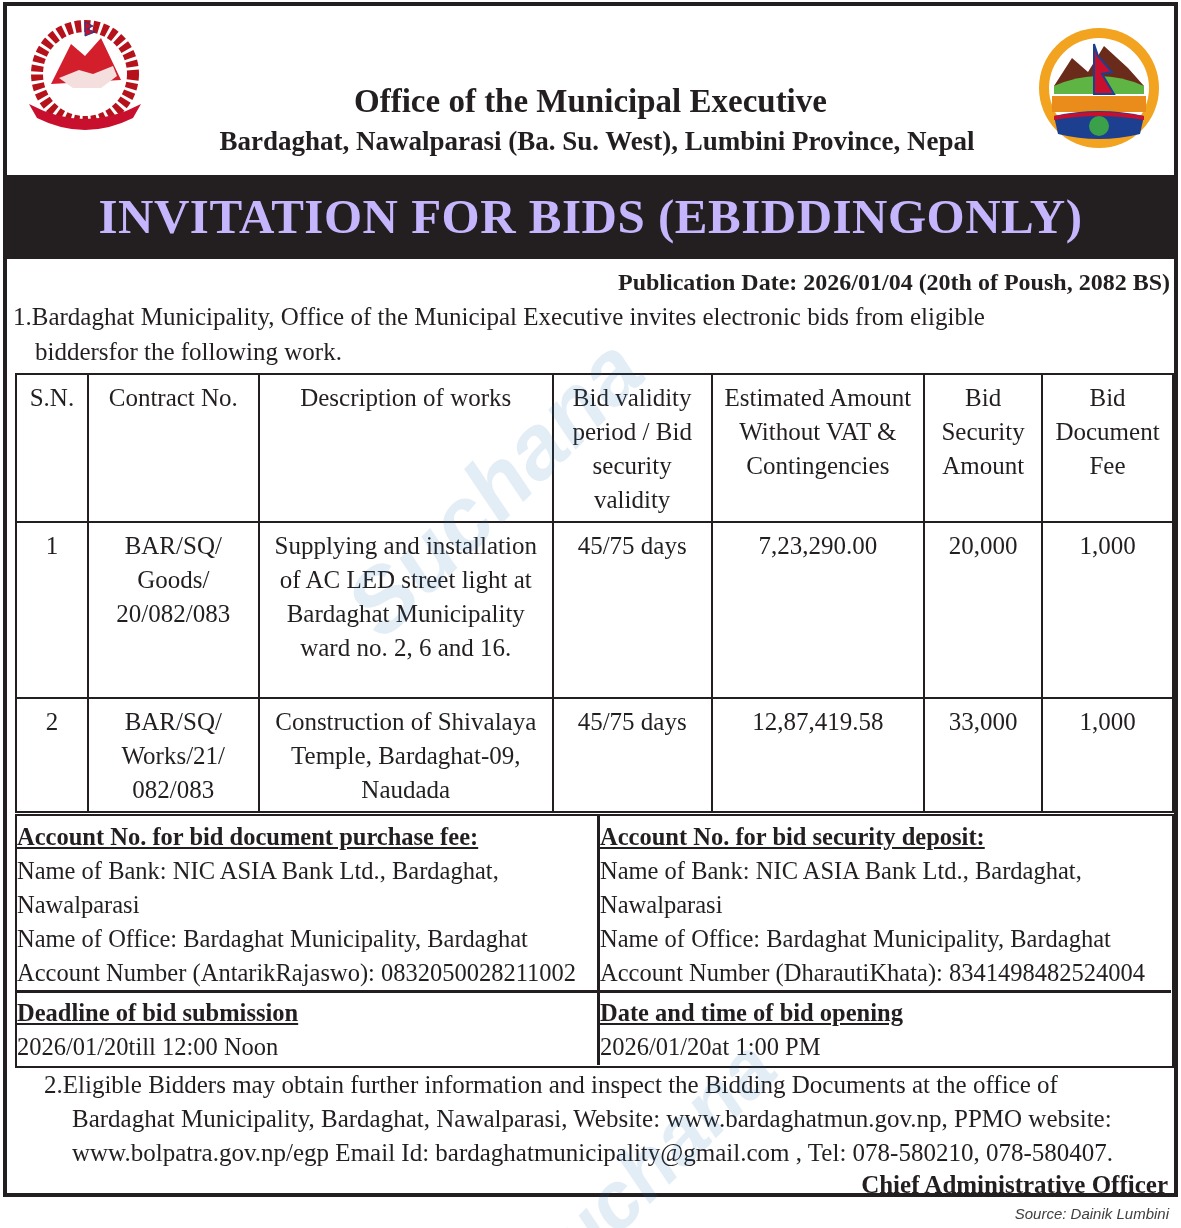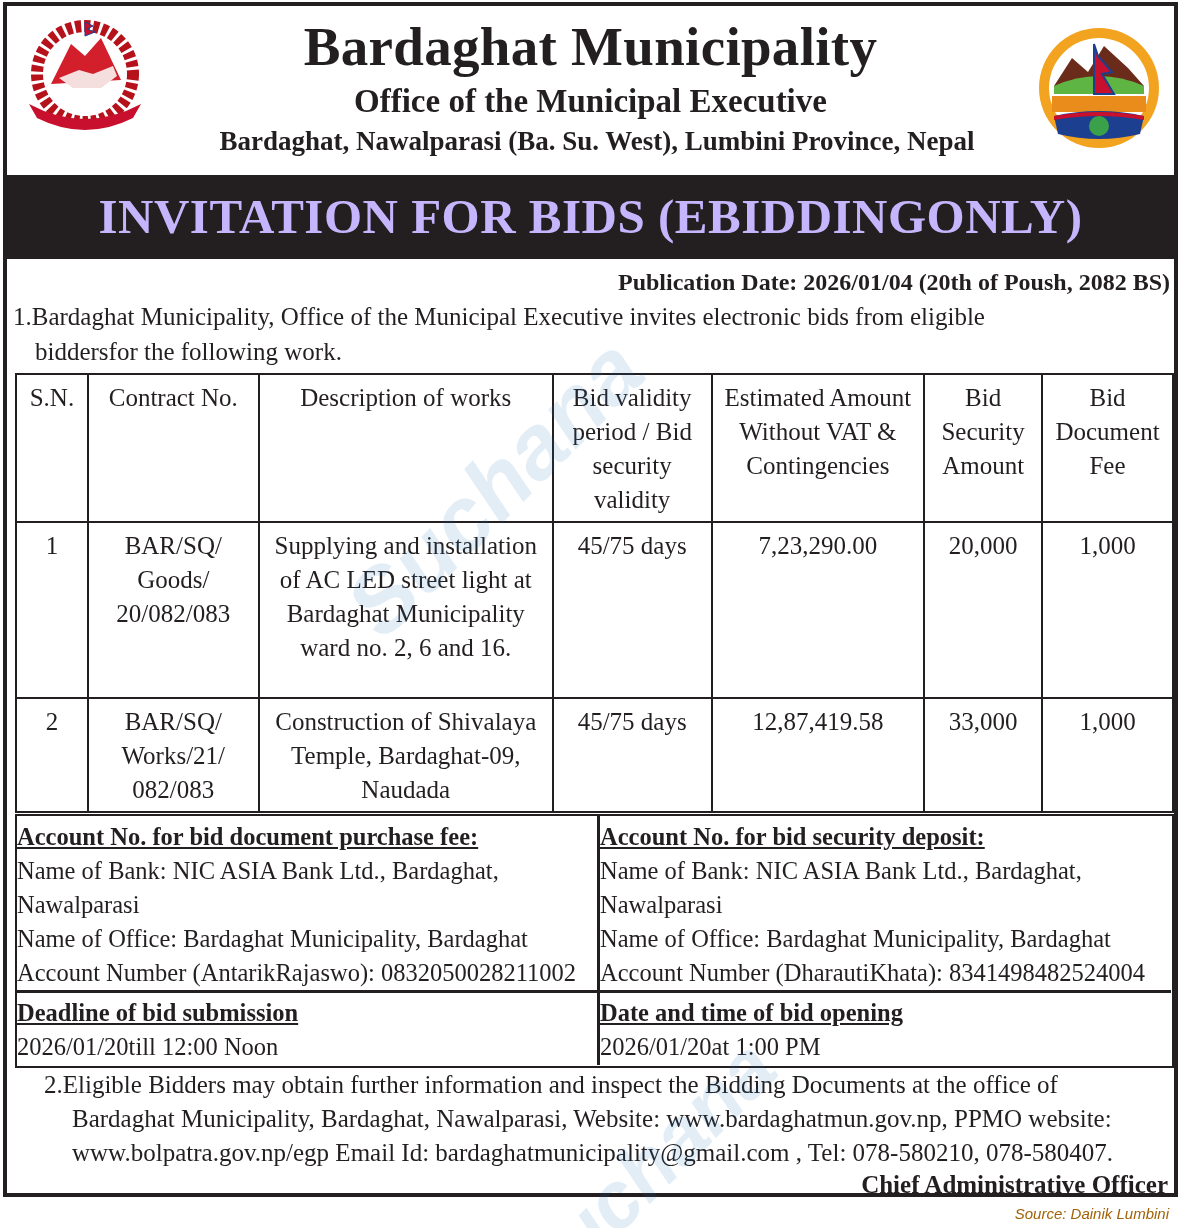--- a/index.html
+++ b/index.html
@@ -50,39 +50,38 @@
     .c-tr { left: 583px; top: 0; width: 572px; }
     .c-bl { left: 0; top: 176px; width: 580px; }
     .c-br { left: 583px; top: 176px; width: 572px; }
 
     .footer-text { position: absolute; left: 6px; top: 1062px; width: 1160px; font-size: 25px; line-height: 34px; margin-left: 31px; }
     .footer-text .l { display: block; }
     .footer-text .ind { padding-left: 28px; }
     .signature { position: absolute; right: 6px; top: 1162px; font-weight: bold; font-size: 25px; line-height: 34px; }
 
     .source { position: absolute; right: 12px; top: 1205px; font-family: "Liberation Sans", sans-serif;
-      font-style: italic; font-size: 15px; color: #a16207; }
+      font-style: italic; font-size: 15px; color: #404040; }
 
     .watermark { position: absolute; pointer-events: none; opacity: 0.12; color: #1e73be; font-family: "Liberation Sans", sans-serif;
       font-weight: bold; font-style: italic; }
   </style>
 </head>
 <body>
 
 <div class="notice">
 
   <div class="header">
     <svg class="logo-left" viewBox="0 0 128 118">
       <circle cx="64" cy="60" r="48" fill="none" stroke="#b5121b" stroke-width="12" stroke-dasharray="6 3"></circle>
       <polygon points="64,8 64,22 74,18 66,15 72,12" fill="#c8102e" stroke="#1d3f8f" stroke-width="1"></polygon>
       <path d="M30 70 L50 30 L64 42 L80 24 L100 66 Z" fill="#d21f2b"></path>
       <path d="M38 64 L58 56 L72 60 L92 52 L96 62 L80 74 L52 74 Z" fill="#f4dede"></path>
       <path d="M8 90 Q64 120 120 90 L112 104 Q64 128 16 104 Z" fill="#c8102e"></path>
     </svg>
-    <div class="h-title">Bardaghat Municipality</div>
     <div class="h-sub">Office of the Municipal Executive</div>
     <div class="h-addr">Bardaghat, Nawalparasi (Ba. Su. West), Lumbini Province, Nepal</div>
     <svg class="logo-right" viewBox="0 0 135 148">
       <circle cx="67" cy="72" r="60" fill="#f2a31f"></circle>
       <circle cx="67" cy="72" r="50" fill="#fff"></circle>
       <path d="M22 70 L40 42 L56 56 L72 30 L96 52 L112 70 Z" fill="#6b2b1a"></path>
       <path d="M22 70 Q67 50 112 70 L112 78 L22 78 Z" fill="#5fb544"></path>
       <polygon points="62,28 62,78 82,78 70,58 80,56 66,40" fill="#c8102e" stroke="#1d3f8f" stroke-width="2"></polygon>
       <rect x="20" y="80" width="94" height="16" fill="#e98c1c"></rect>
       <path d="M22 100 Q67 90 112 100 L108 118 Q67 128 26 118 Z" fill="#1d3f8f"></path>

